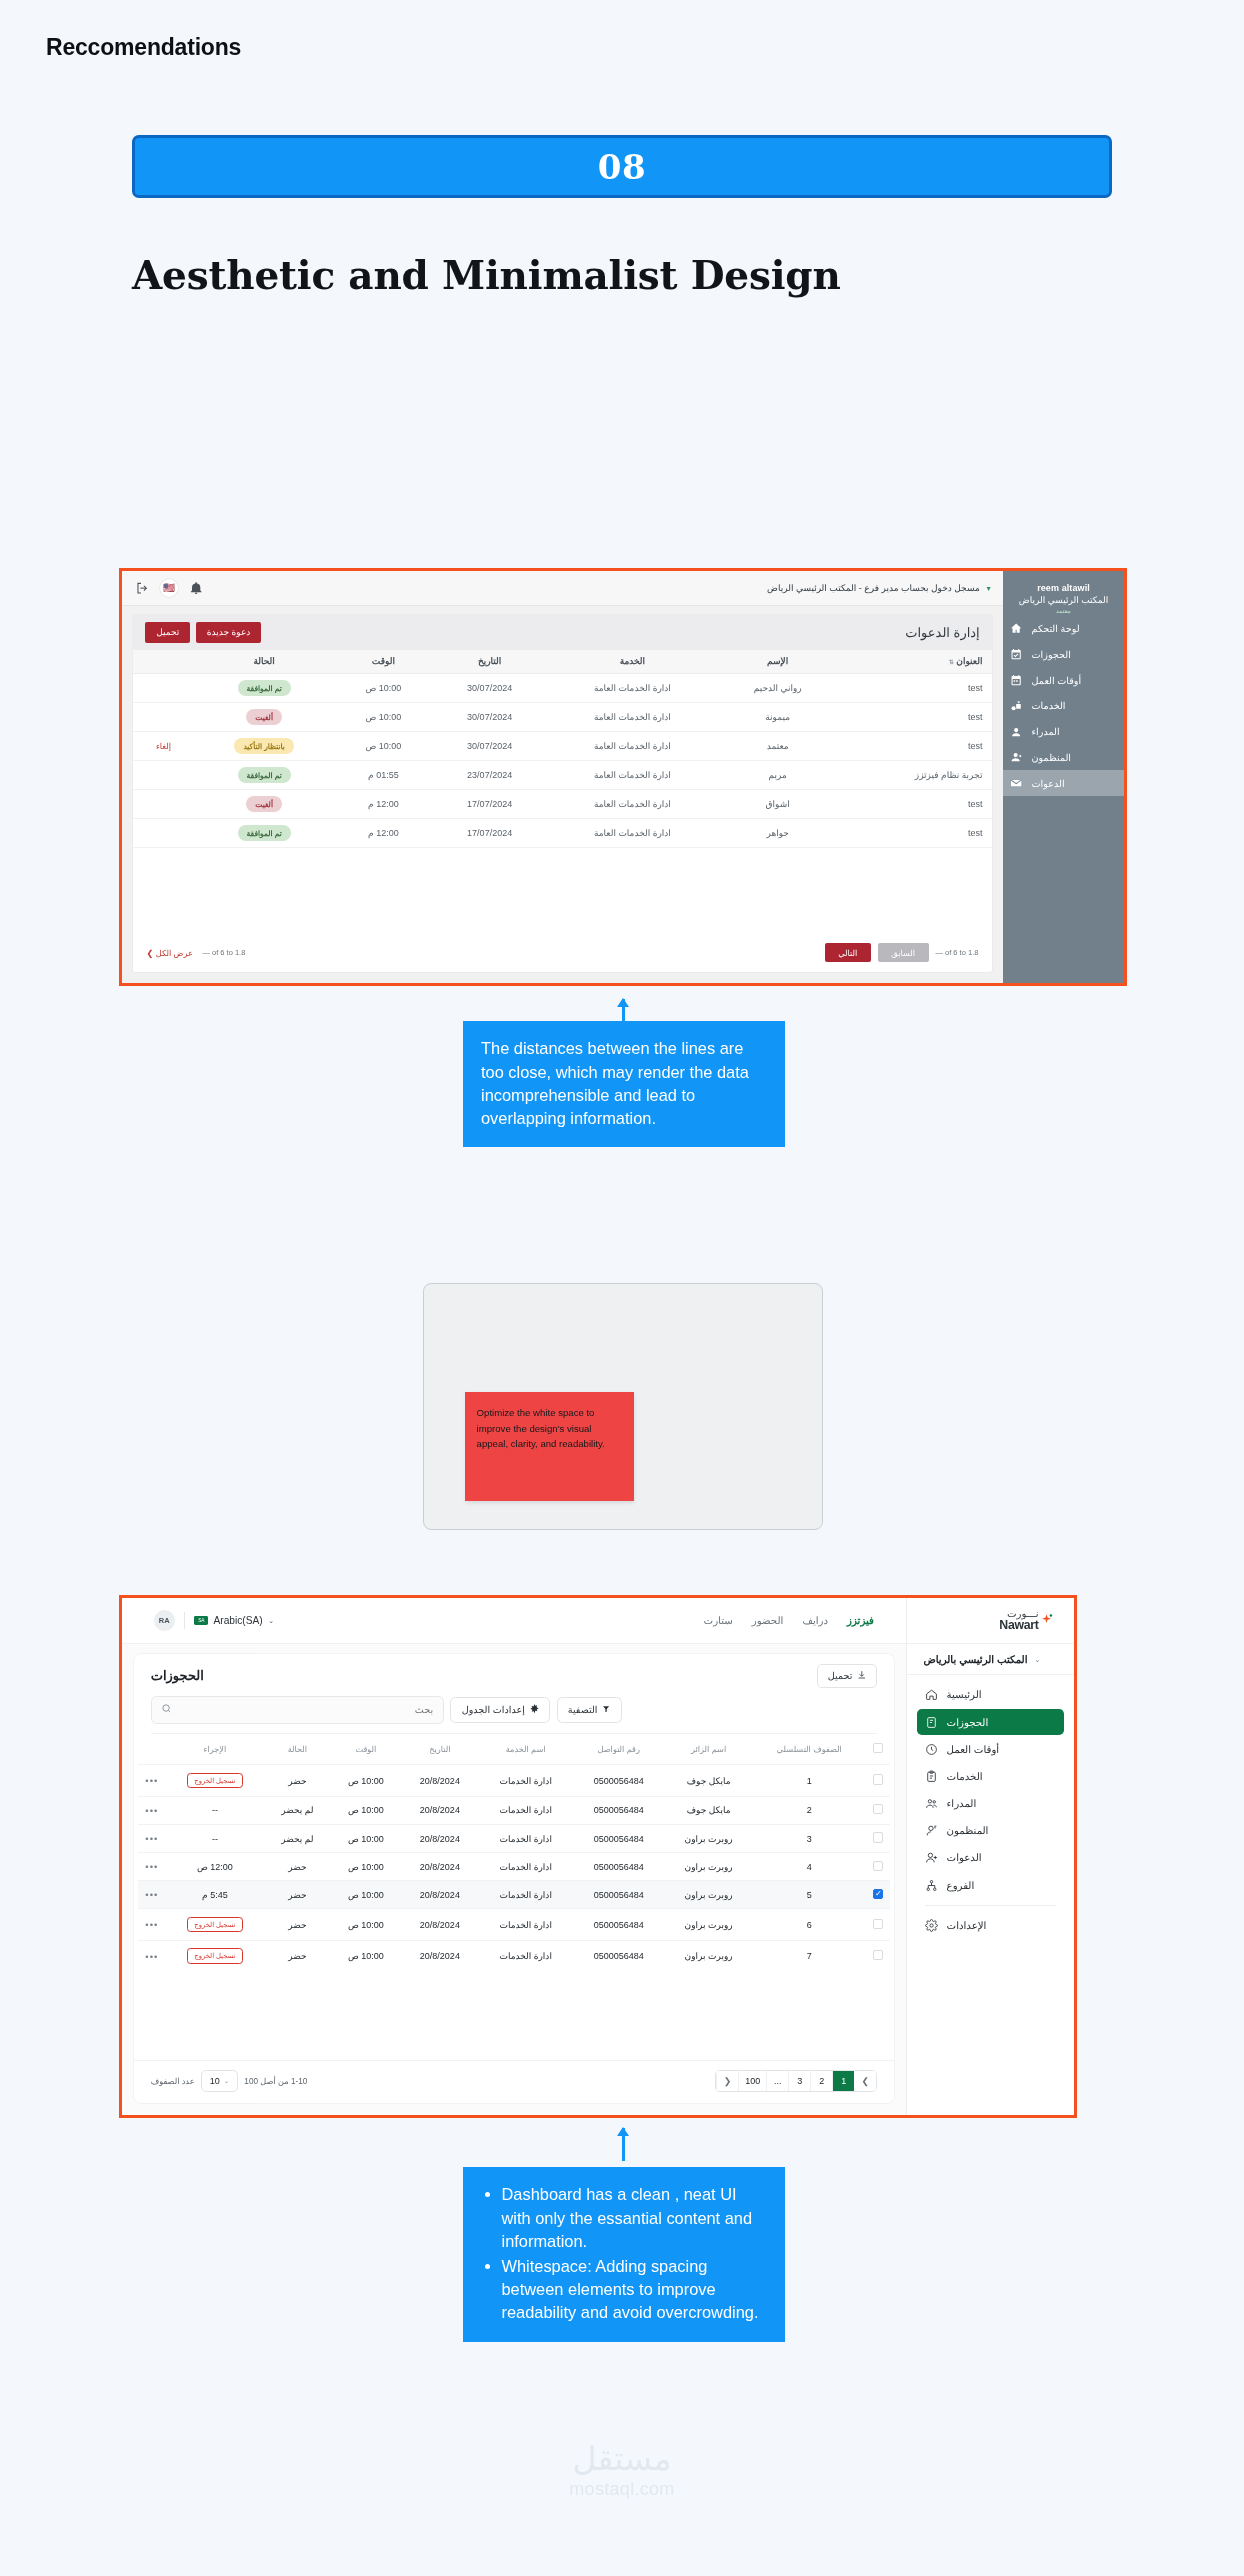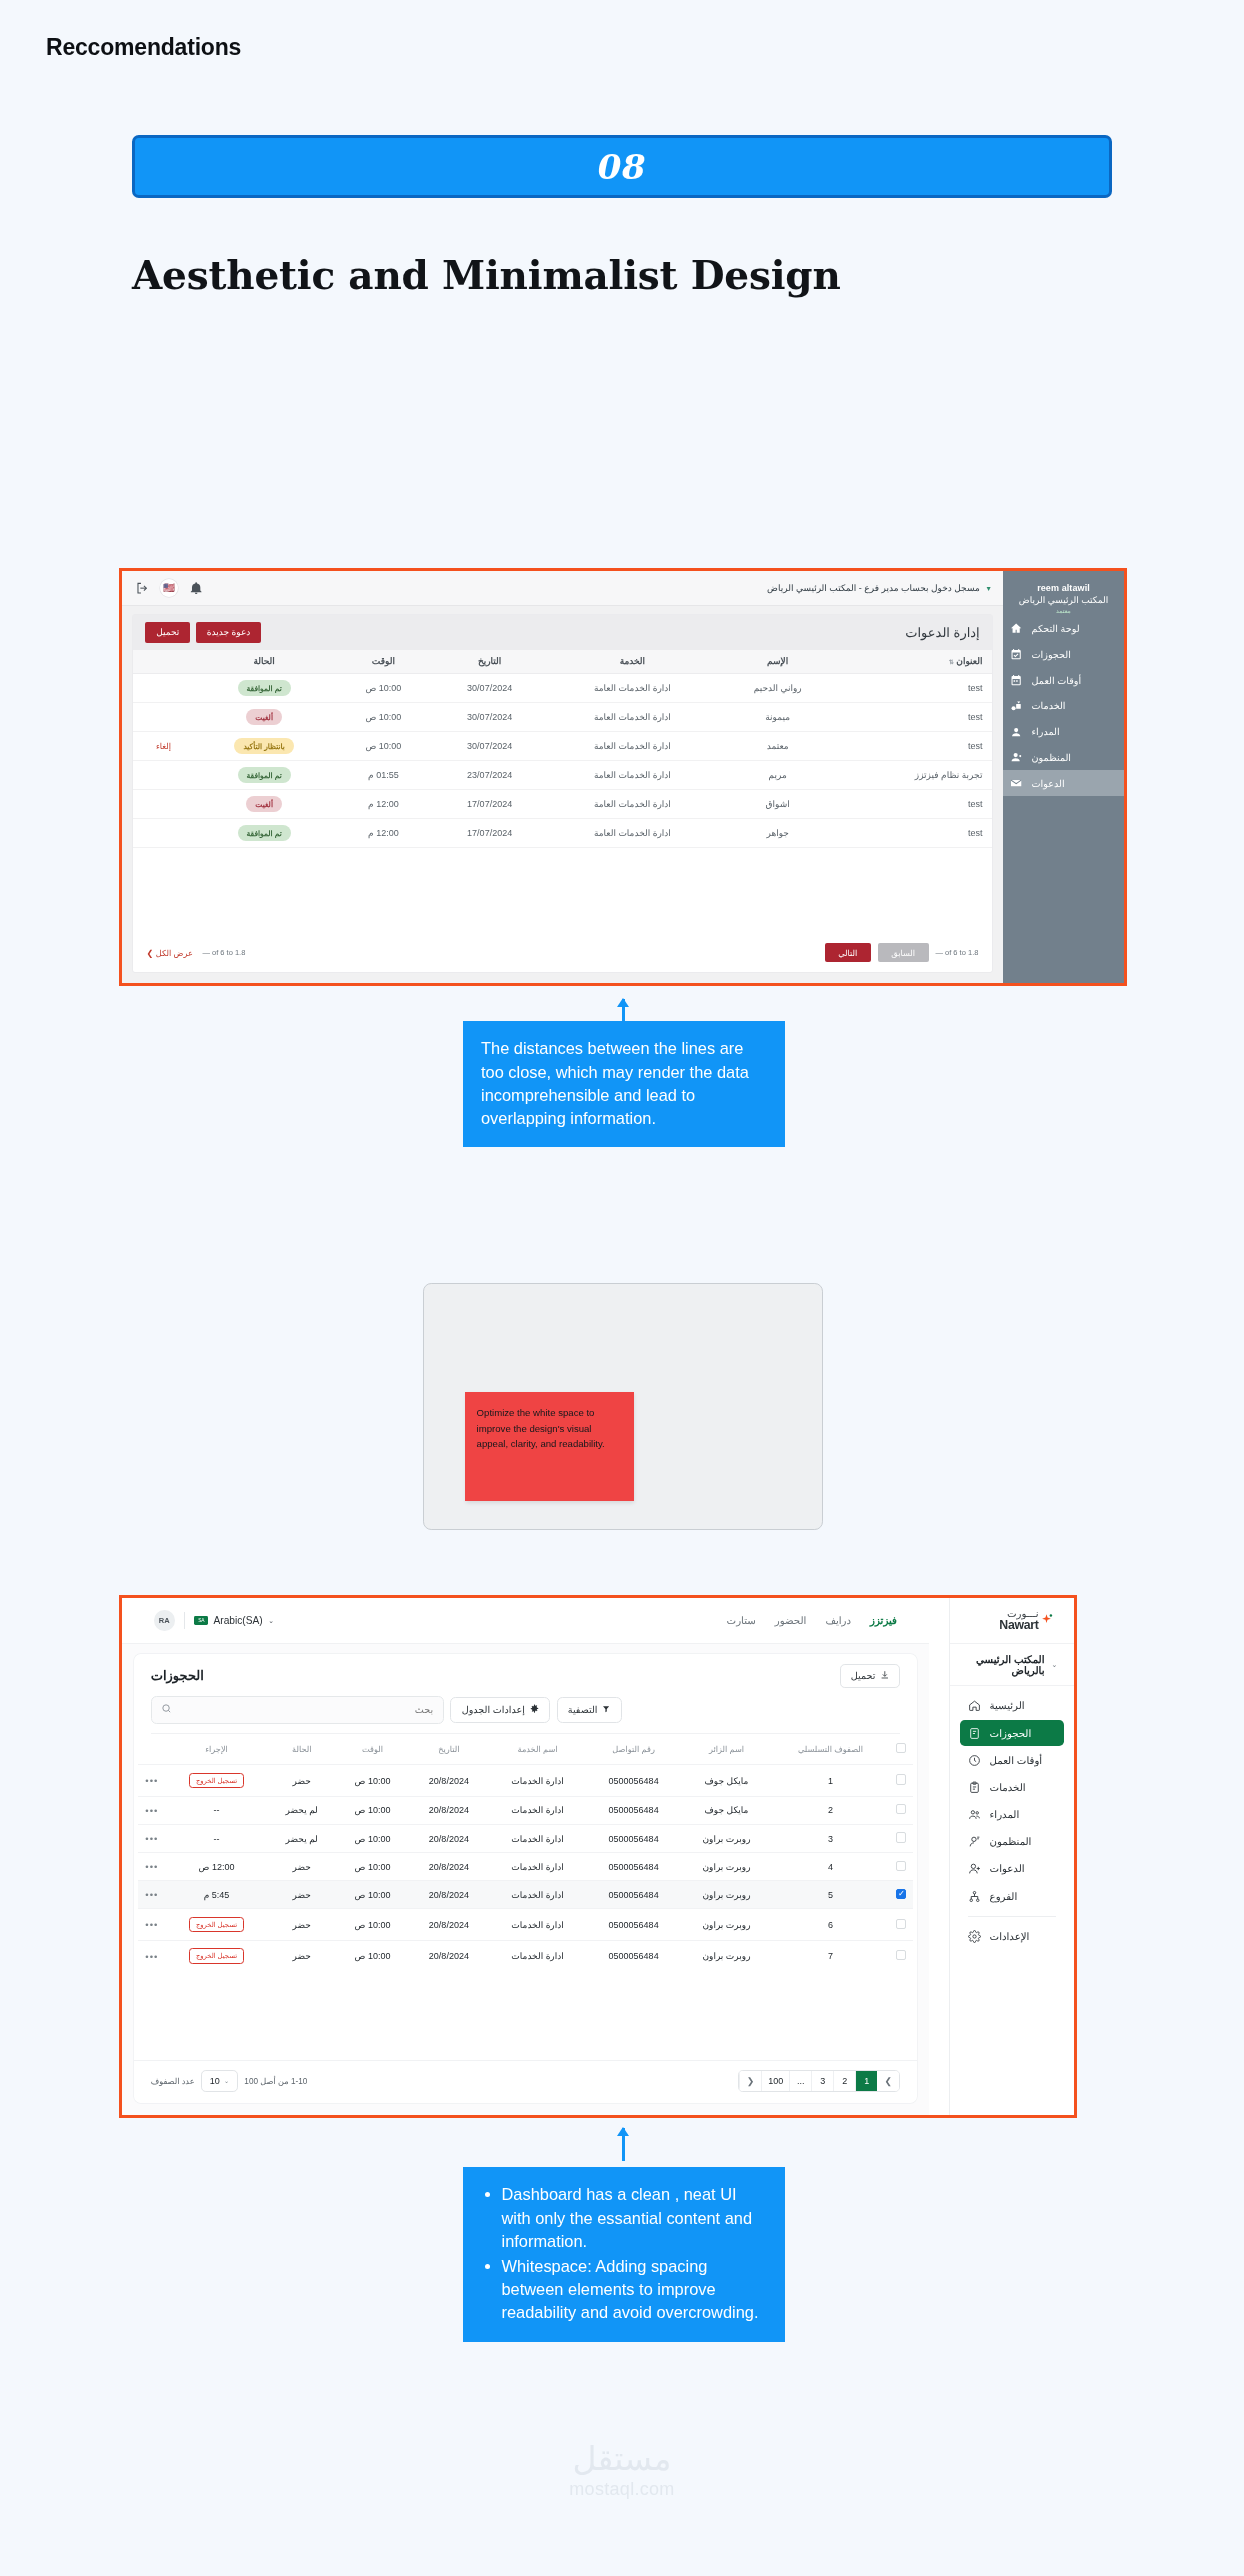--- a/index.html
+++ b/index.html
@@ -28,21 +28,20 @@
     border: 3.4px solid #0a67c2;
     border-radius: 6.8px;
     display: flex; align-items: center; justify-content: center;
   }
   .banner-num {
     font-family: "DejaVu Serif", serif;
     font-weight: 700;
     font-size: 34px;
     color: #ffffff;
     letter-spacing: 0.7px;
-    font-style: italic;
   }
 
   .page-title {
     position: absolute;
     left: 132px; top: 252px;
     width: 887px;
     font-family: "DejaVu Serif", serif;
     font-weight: 700;
     font-size: 39px;
     color: #111418;
@@ -193,21 +192,21 @@
     width: 169px; height: 109px;
     background: #ef4444; padding: 13px 11.6px;
     font-size: 9.6px; line-height: 1.64; color: #15181c;
     box-shadow: 1.4px 2px 4.1px rgba(0,0,0,.10);
   }
 
   
   .shot2 { left: 119px; top: 1595px; width: 958px; height: 523px; }
   .s2-body { position: absolute; inset: 0; display: flex; flex-direction: row-reverse; background: #ffffff; }
 
-  .s2-side { width: 125px; flex: none; background: #fff; border-left: 0.7px solid #eceef0; margin-left: 20px; }
+  .s2-side { width: 168px; flex: none; background: #fff; border-left: 0.7px solid #eceef0; }
   .s2-logo { height: 46px; display: flex; align-items: center; justify-content: flex-end; padding: 0 16.4px; border-bottom: 0.7px solid #f0f1f3; }
   .s2-logo-txt { text-align: right; direction: rtl; line-height: 1.0; }
   .s2-logo-ar { font-size: 10.2px; color: #3b4146; letter-spacing: 0.7px; }
   .s2-logo-en { font-size: 12.3px; font-weight: 700; color: #2d3438; letter-spacing: -0.3px; }
   .s2-logo-mark { width: 15px; height: 15px; margin-right: 4.1px; flex: none; }
 
   .s2-office {
     display: flex; flex-direction: row-reverse; align-items: center; gap: 6.8px;
     padding: 9.6px 16.4px; direction: rtl; font-size: 10.2px; font-weight: 700; color: #20262b;
     border-bottom: 0.7px solid #f0f1f3;

